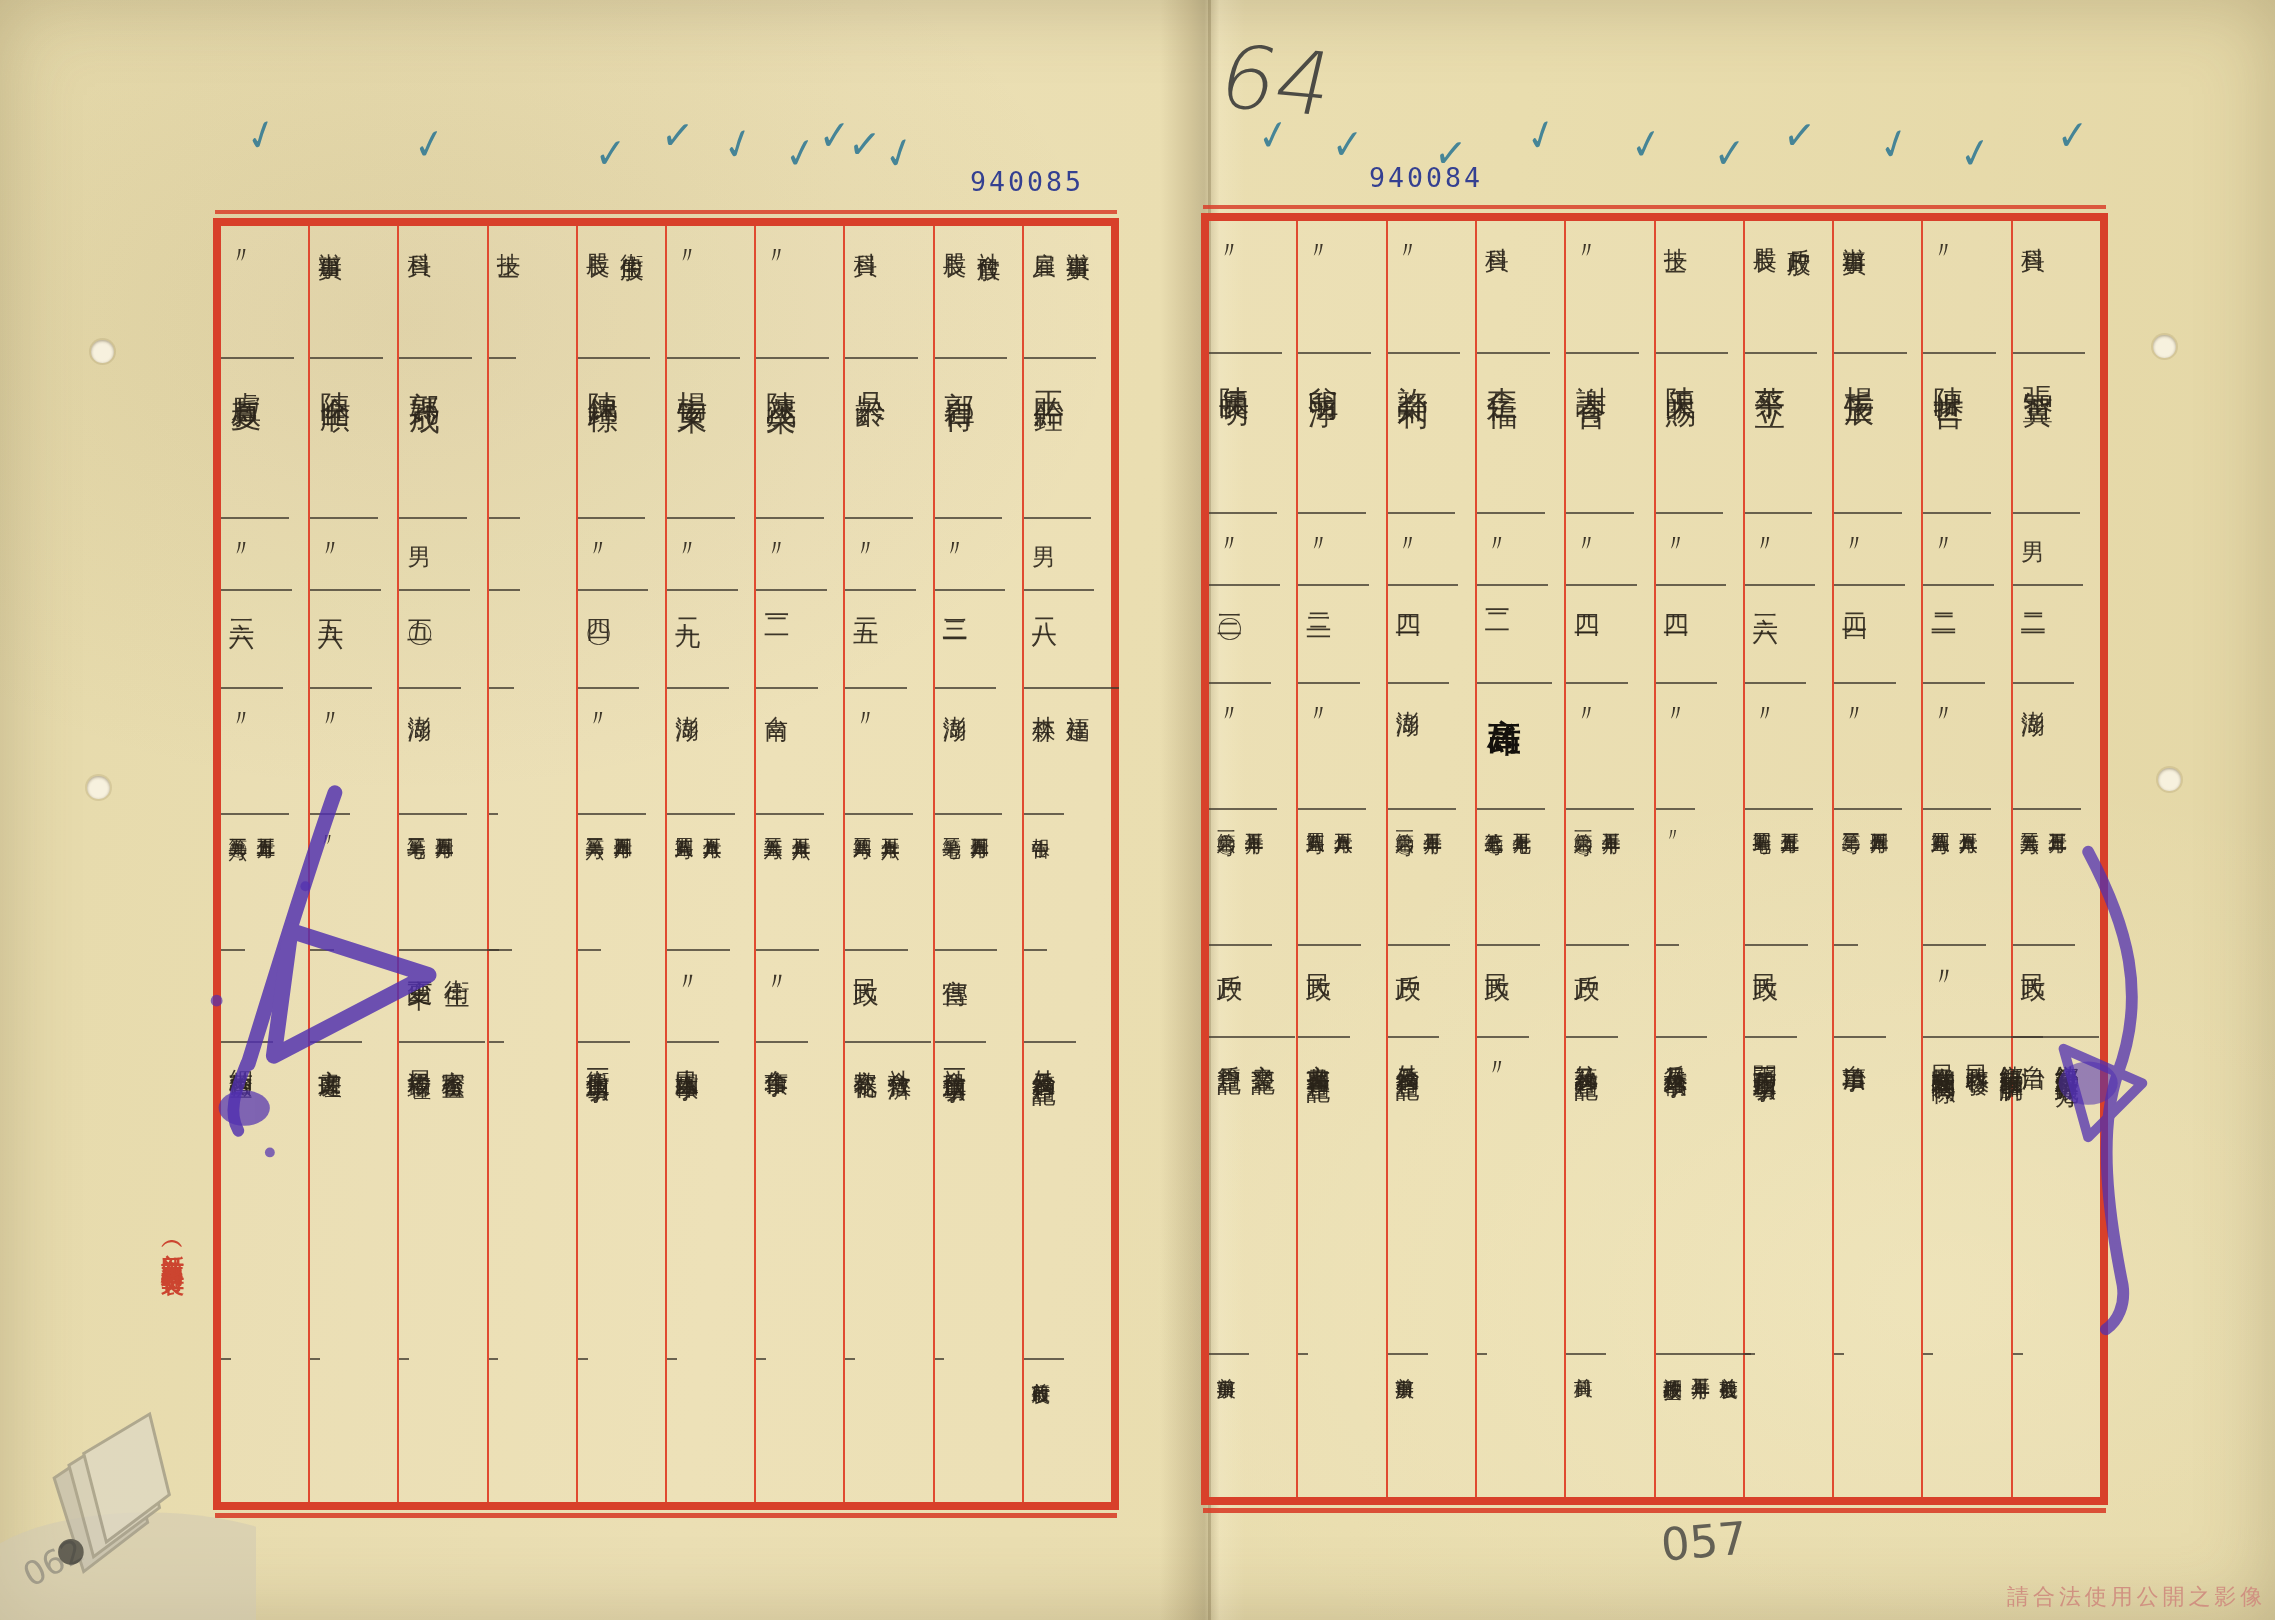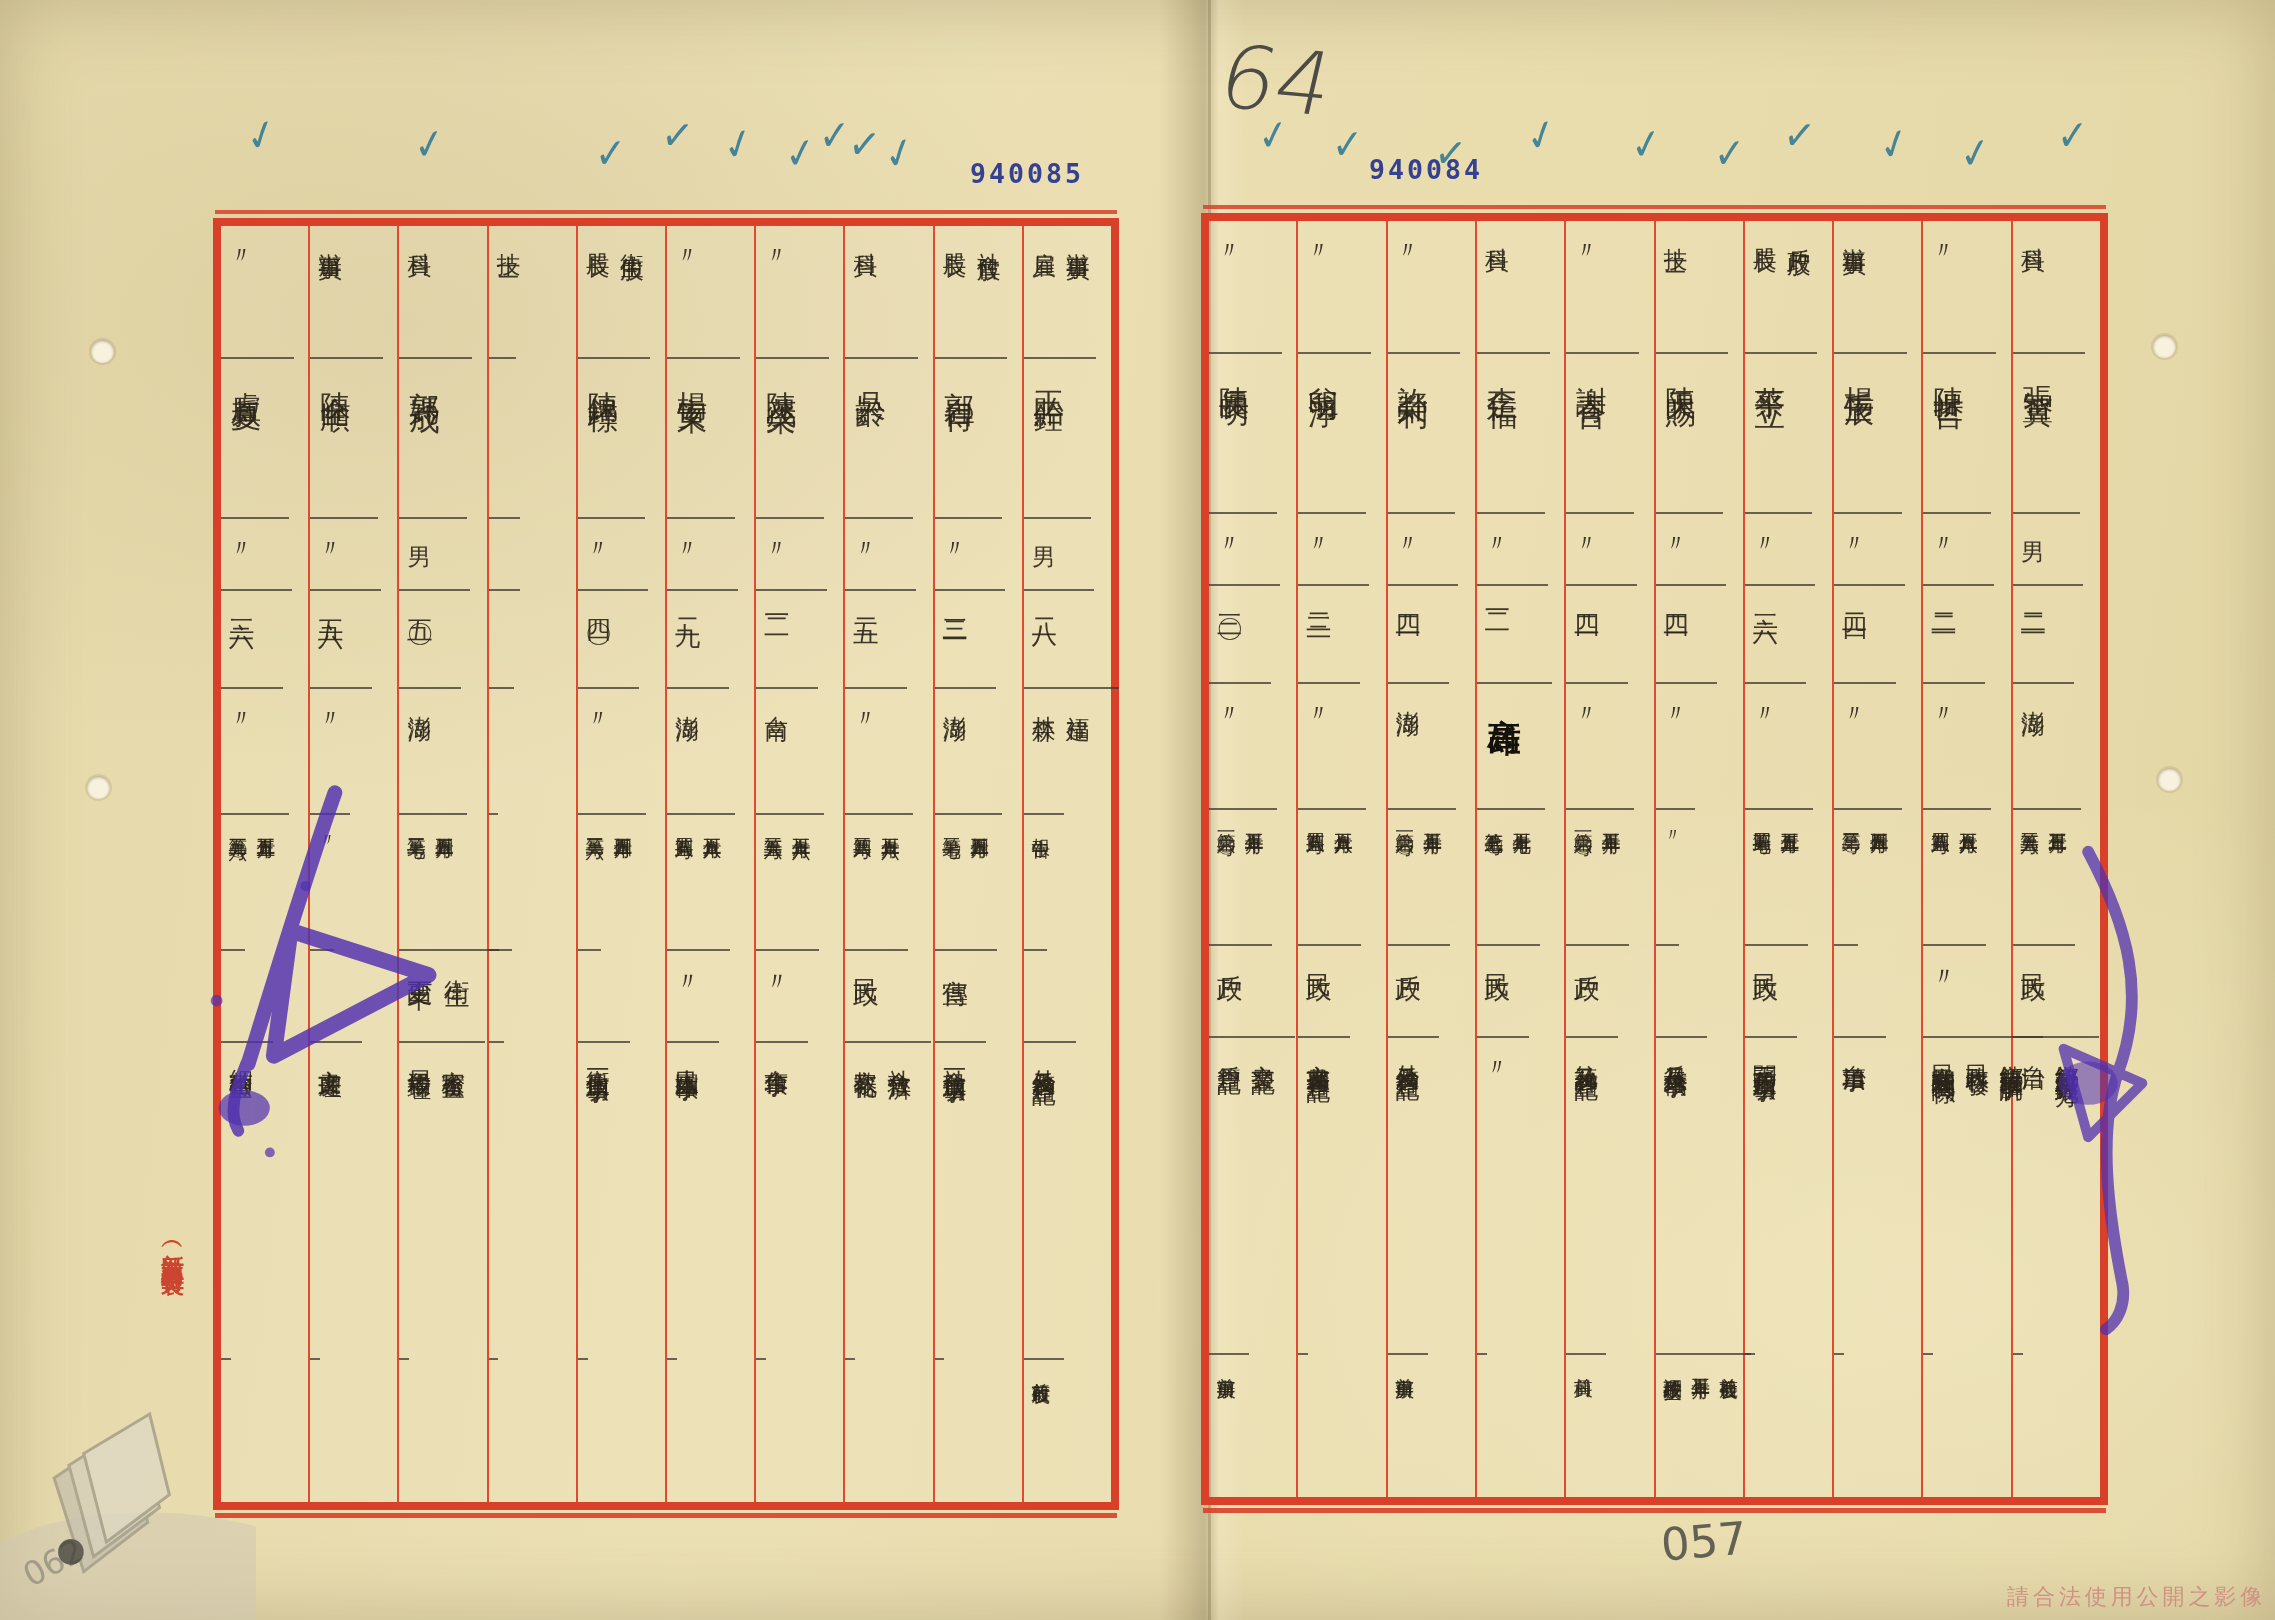--- a/index.html
+++ b/index.html
@@ -39,21 +39,21 @@
   .c-age    {height:98px; font-size:25.6px;padding-right:29.6px;}
   .c-place  {height:126px;font-size:23.6px;padding-right:23.6px;}
   .c-date   {height:136px;font-size:18.7px;letter-spacing:1px;padding-right:7.9px;}
   .c-section{height:92px; font-size:25.6px;padding-right:21.7px;}
   .c-duties {height:317px;font-size:23.6px;letter-spacing:2px;}
   .c-remarks{height:145px;font-size:18.7px;letter-spacing:1px;padding-right:7.9px;}
   .bold-place{font-weight:bold;font-size:33px;color:#14110c;letter-spacing:3.9px;}
 
   
   .stampnum{position:absolute;font-family:"DejaVu Sans Mono","Liberation Mono",monospace;
-    font-size:26.6px;font-weight:700;color:#2b3890;letter-spacing:3px;opacity:.95;}
+    font-size:26.6px;font-weight:400;color:#2b3890;letter-spacing:3px;opacity:.95;margin-top:8px;}
   #stamp-left{left:970px;top:158px;}
   #stamp-right{left:1369px;top:154px;}
 
   
   .pencil{position:absolute;color:#4c4b45;font-family:"DejaVu Sans","Liberation Sans",sans-serif;}
   #pencil-64{left:1221px;top:29.6px;font-size:87px;font-weight:300;transform:rotate(5deg) skewX(-8deg);}
   #pencil-057{left:1661px;top:1515px;font-size:45px;transform:rotate(-5deg);opacity:.85;}
   #pencil-062{left:21.7px;top:1543px;font-size:33px;transform:rotate(-28deg);opacity:.8;}
 
   

